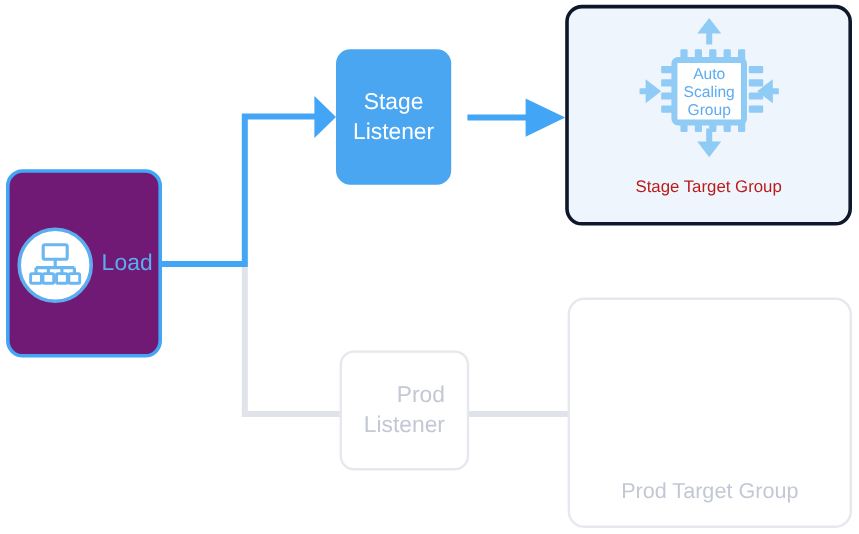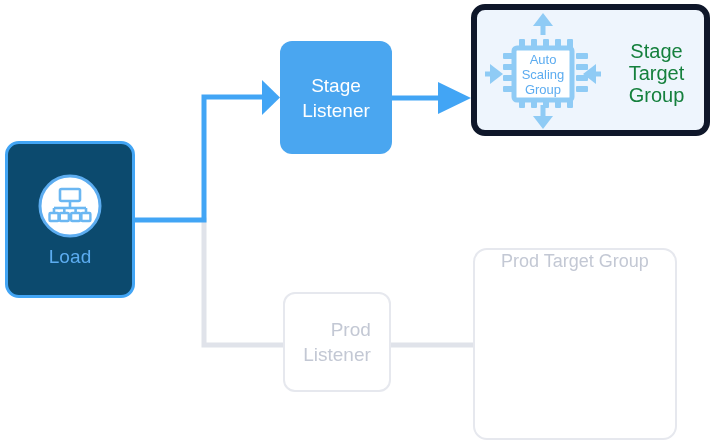--- a/index.html
+++ b/index.html
@@ -33,44 +33,44 @@
     align-items: center;
     justify-content: center;
   }
 
   
   #load-balancer {
     left: 5px;
     top: 141px;
     width: 130px;
     height: 157px;
-    background: #0c4a6e;
+    background: #701a75;
     border: 3px solid #42a5f5;
     border-radius: 14px;
-    flex-direction: column;
+    flex-direction: row;
     gap: 6px;
   }
   #load-balancer .lb-icon {
     width: 66px;
     height: 66px;
     margin-top: 2px;
   }
   #load-balancer .lb-label {
     color: #5cacf0;
     font-size: 19px;
     line-height: 24px;
     text-align: center;
     letter-spacing: 0.1px;
   }
 
   
   #stage-listener {
     left: 280px;
     top: 41px;
-    width: 112px;
+    width: 96px;
     height: 113px;
     background: #4aa6f0;
     border-radius: 12px;
   }
   #stage-listener .sl-label {
     color: #ffffff;
     font-size: 19px;
     line-height: 25px;
     text-align: center;
   }
@@ -90,51 +90,51 @@
     font-size: 19px;
     line-height: 25px;
     text-align: right;
   }
 
   
   #stage-target-group {
     left: 471px;
     top: 4px;
     width: 239px;
-    height: 132px;
+    height: 184px;
     background: #eef5fd;
-    border: 6px solid #0f172a;
+    border: 3px solid #0f172a;
     border-radius: 14px;
-    flex-direction: row;
+    flex-direction: column;
     justify-content: flex-start;
   }
   #stage-target-group .asg-icon {
     width: 132px;
     height: 125px;
     margin-top: 6px;
   }
   #stage-target-group .stg-label {
-    color: #15803d;
-    font-size: 20px;
+    color: #b91c1c;
+    font-size: 14px;
     line-height: 22px;
     text-align: center;
     margin-top: 6px;
   }
 
   
   #prod-target-group {
     left: 473px;
     top: 248px;
-    width: 204px;
+    width: 237px;
     height: 192px;
     background: #ffffff;
     border: 2px solid #e6e8ee;
     border-radius: 14px;
     flex-direction: column;
-    justify-content: flex-start;
+    justify-content: flex-end;
   }
   #prod-target-group .ptg-label {
     color: #c3c8d4;
     font-size: 18px;
     line-height: 22px;
     text-align: center;
     margin-bottom: 18px;
   }
 </style>
 </head>

